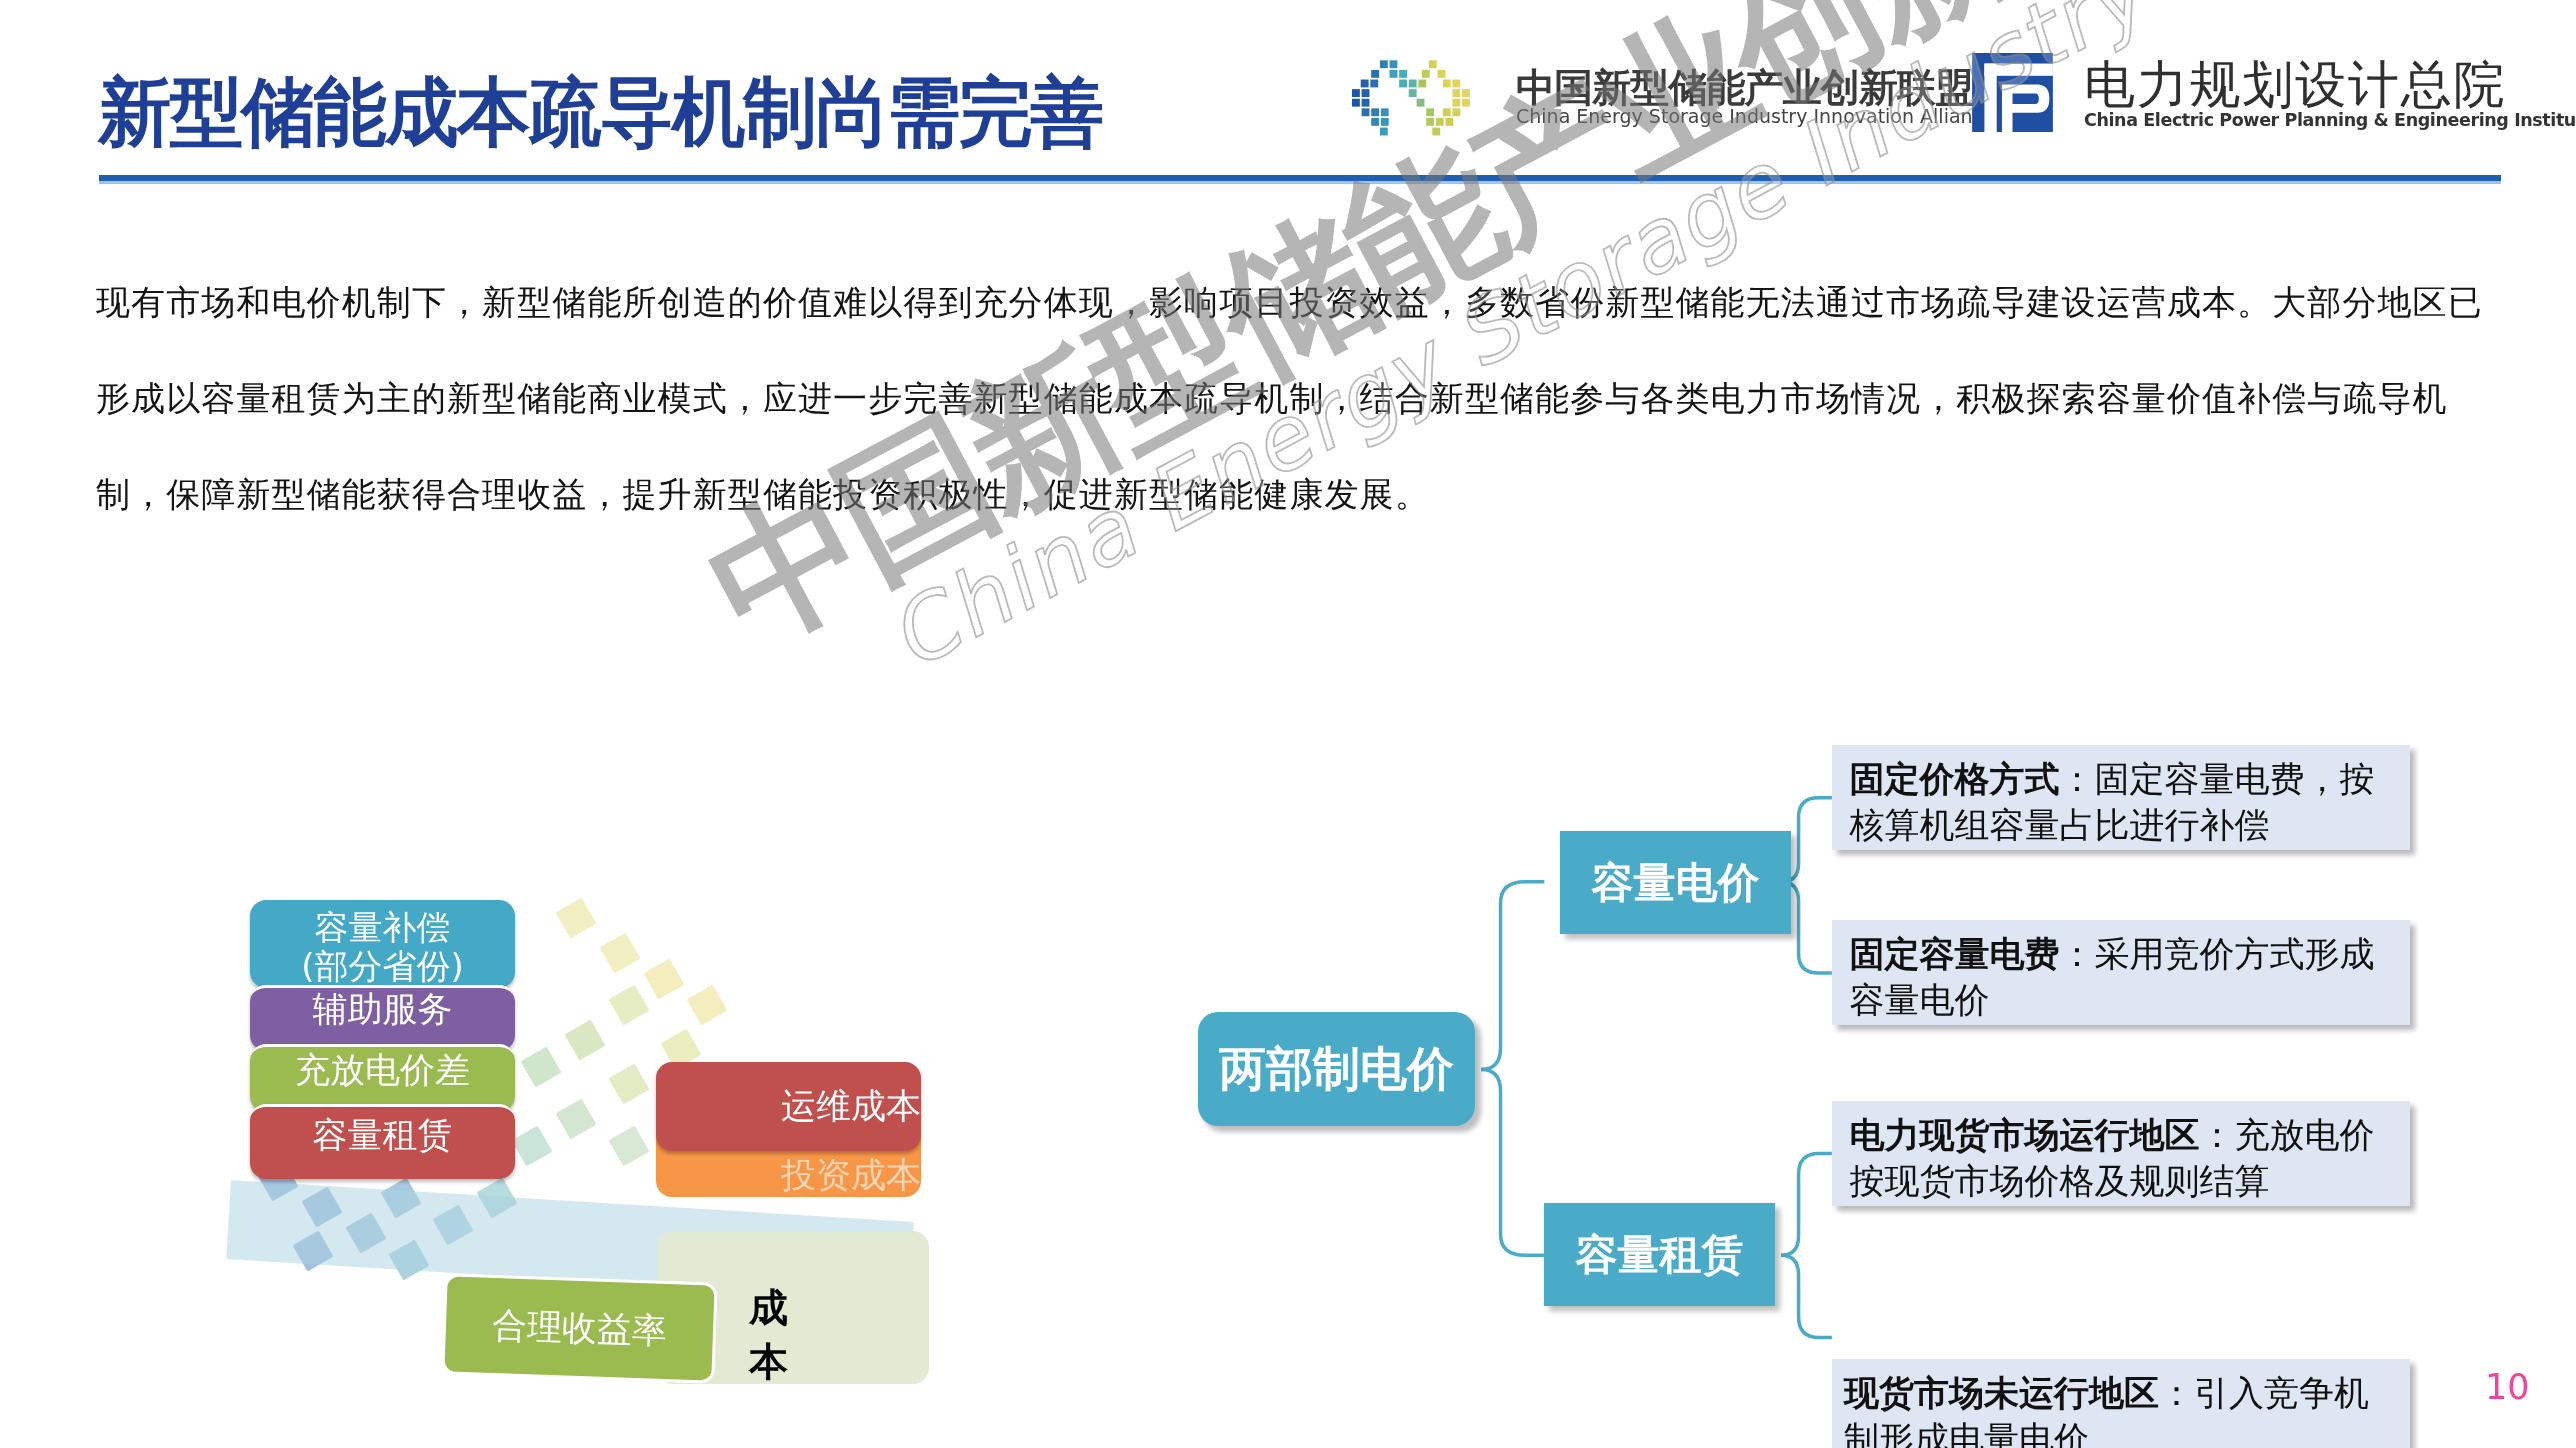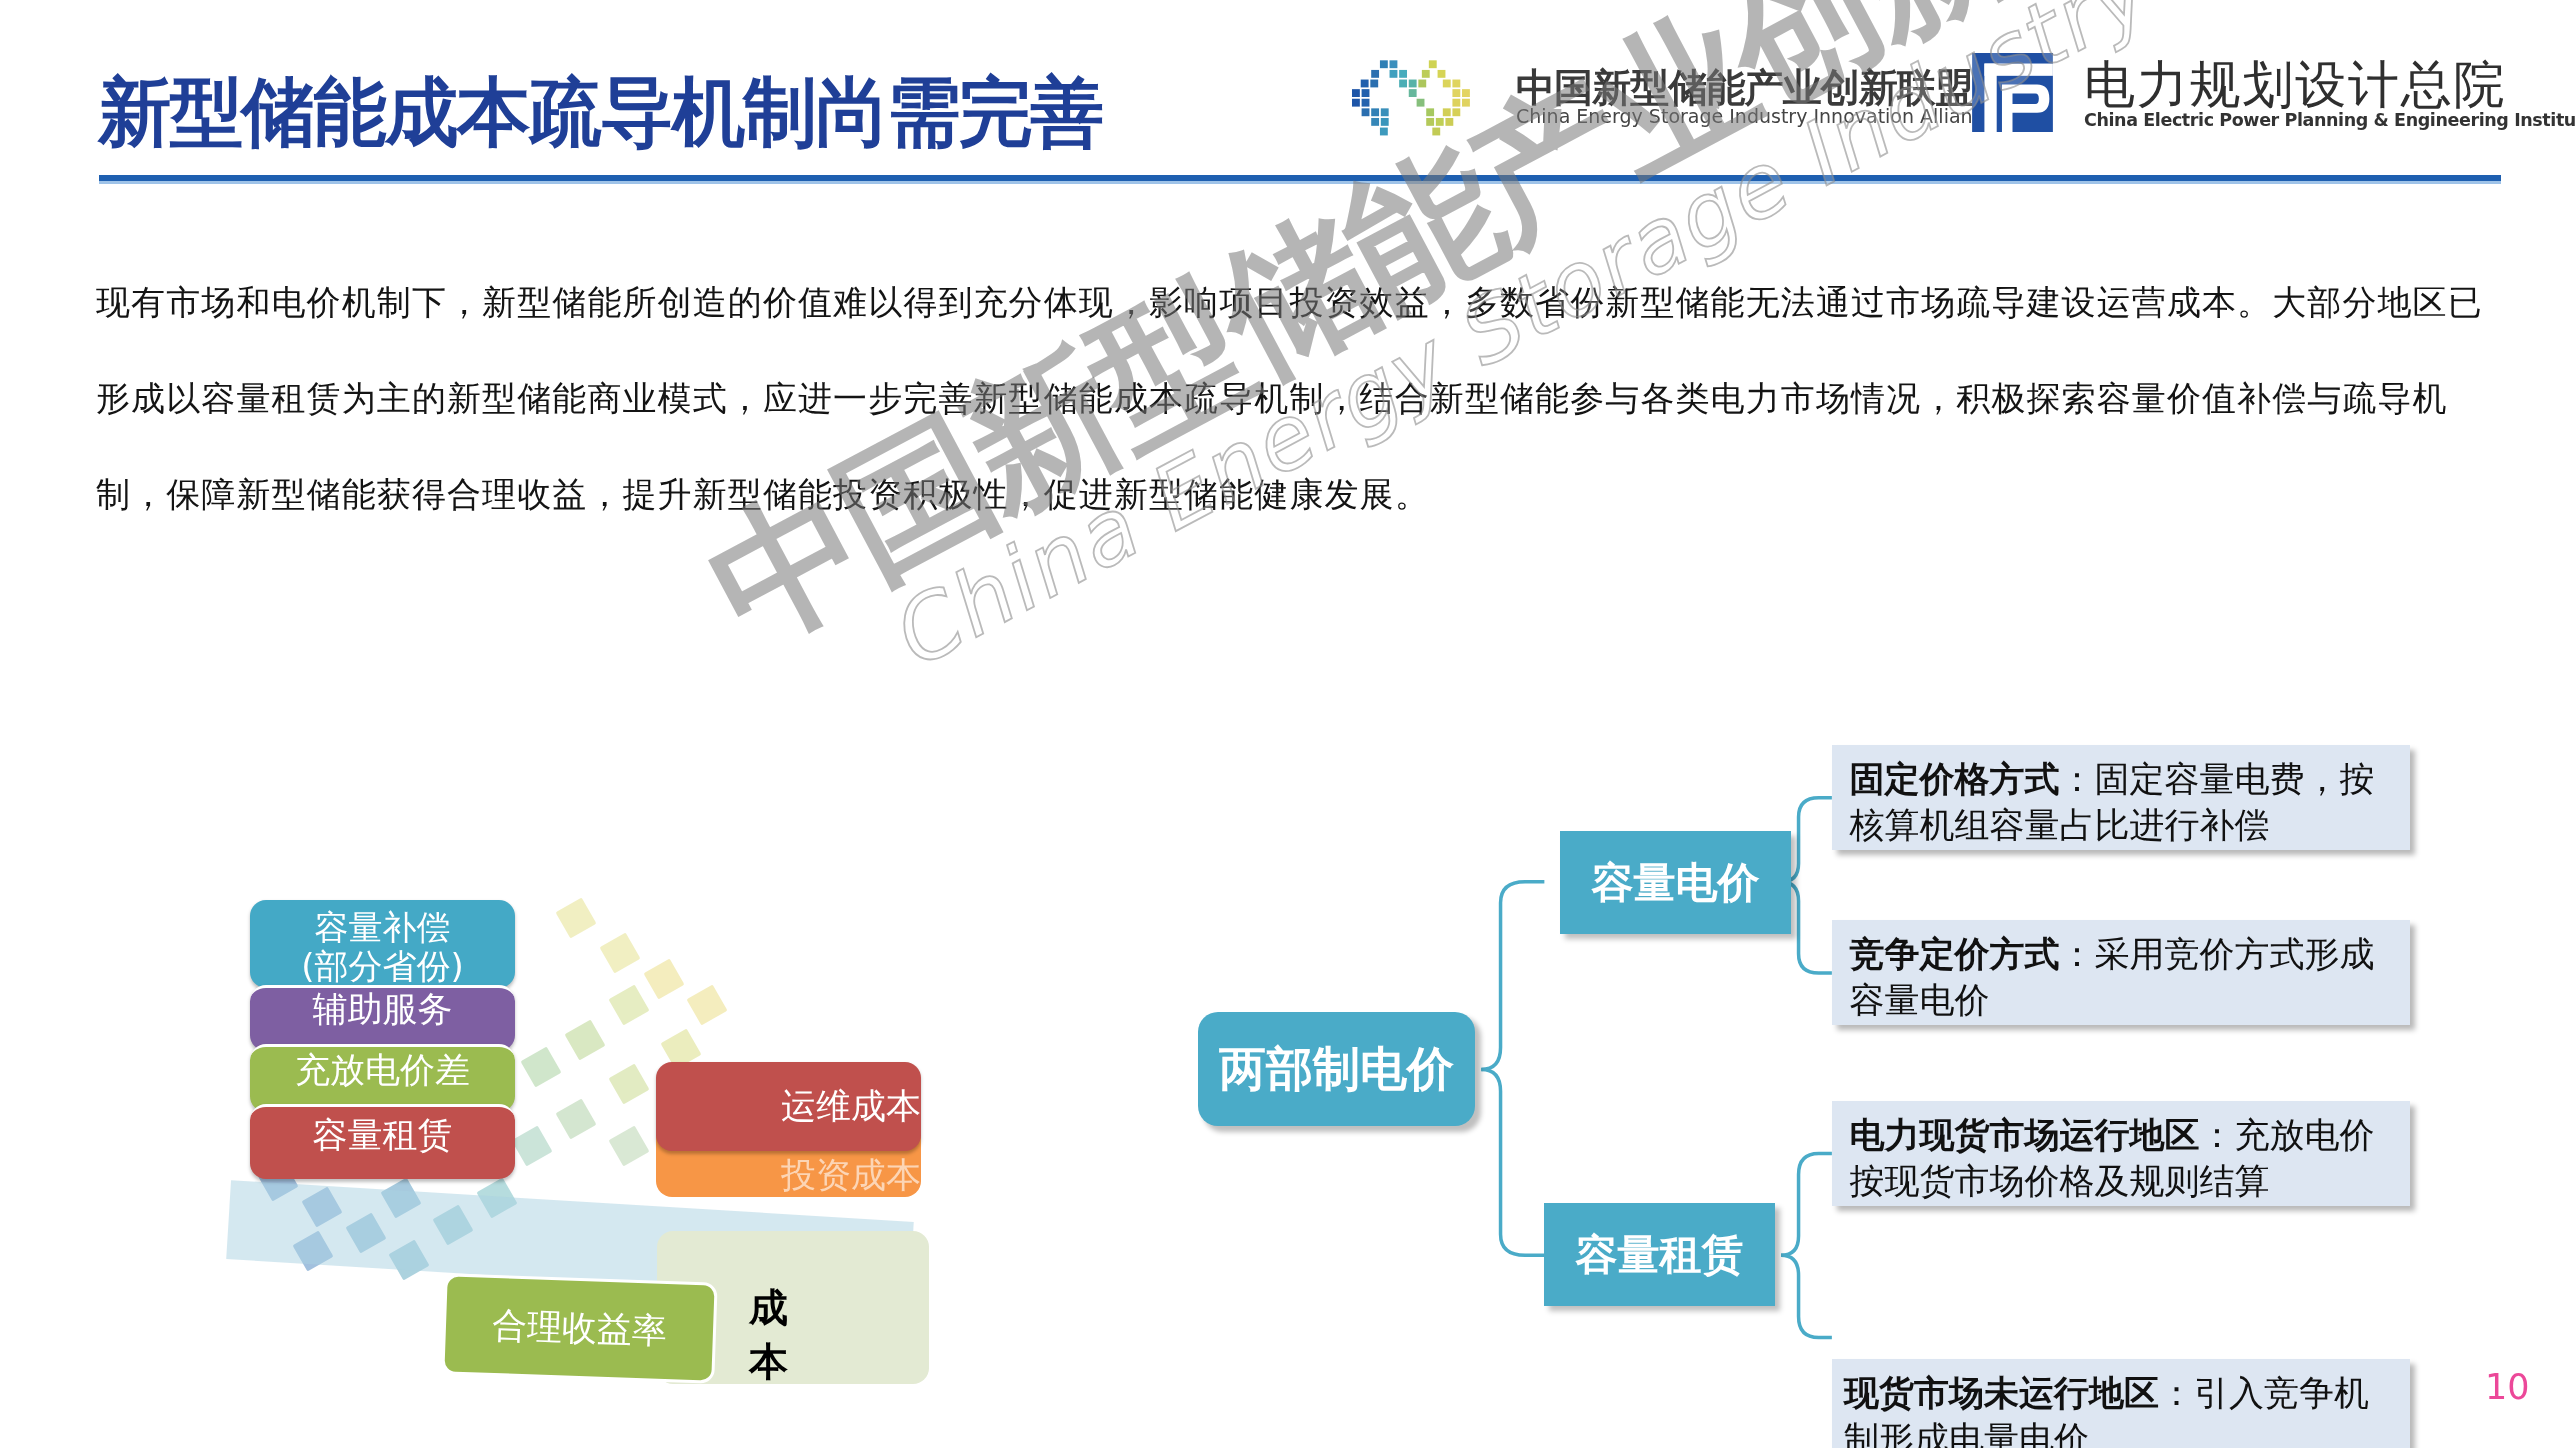--- a/index.html
+++ b/index.html
@@ -169,21 +169,21 @@
 
 <div class="node" style="left:1198px;top:1012px;width:277px;height:114px;font-size:47px;line-height:114px;border-radius:20px;">两部制电价</div>
 
 <div class="node" style="left:1544px;top:831px;width:231px;height:103px;font-size:42px;line-height:103px;margin-left:16px;">容量电价</div>
 <div class="node" style="left:1544px;top:1203px;width:231px;height:103px;font-size:42px;line-height:103px;">容量租赁</div>
 
 <div class="leaf" style="top:745px;">
   <b>固定价格方式</b><span>：固定容量电费，按核算机组容量占比进行补偿</span>
 </div>
 <div class="leaf" style="top:920px;">
-  <b>竞争定价方式</b><span>：采用竞价方式形成容量电价</span>
+  <b>固定容量电费</b><span>：采用竞价方式形成容量电价</span>
 </div>
 <div class="leaf" style="top:1101px;">
   <b>电力现货市场运行地区</b><span>：充放电价按现货市场价格及规则结算</span>
 </div>
 <div class="leaf" style="top:1359px;padding-left:12px;">
   <b>现货市场未运行地区</b><span>：引入竞争机制形成电量电价</span>
 </div>
 
 <div class="abs page-num">10</div>
 

